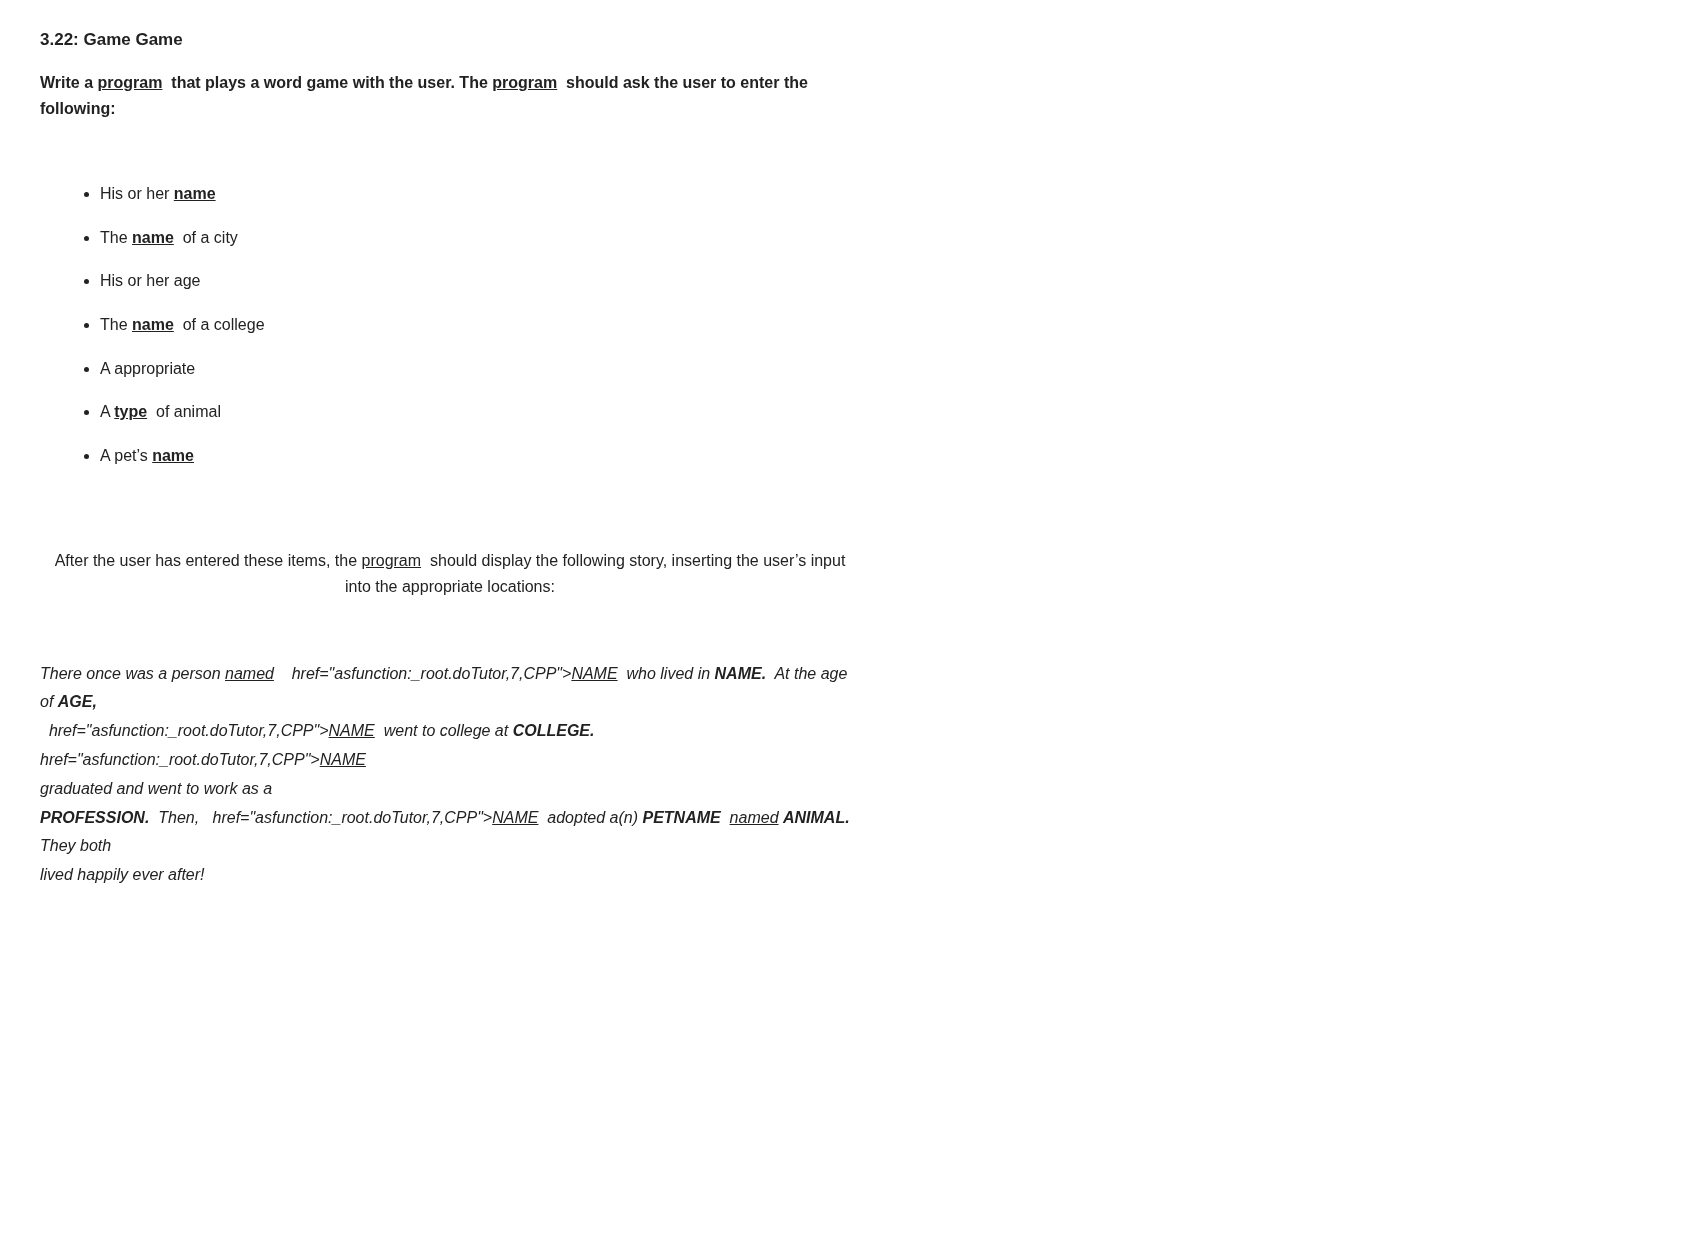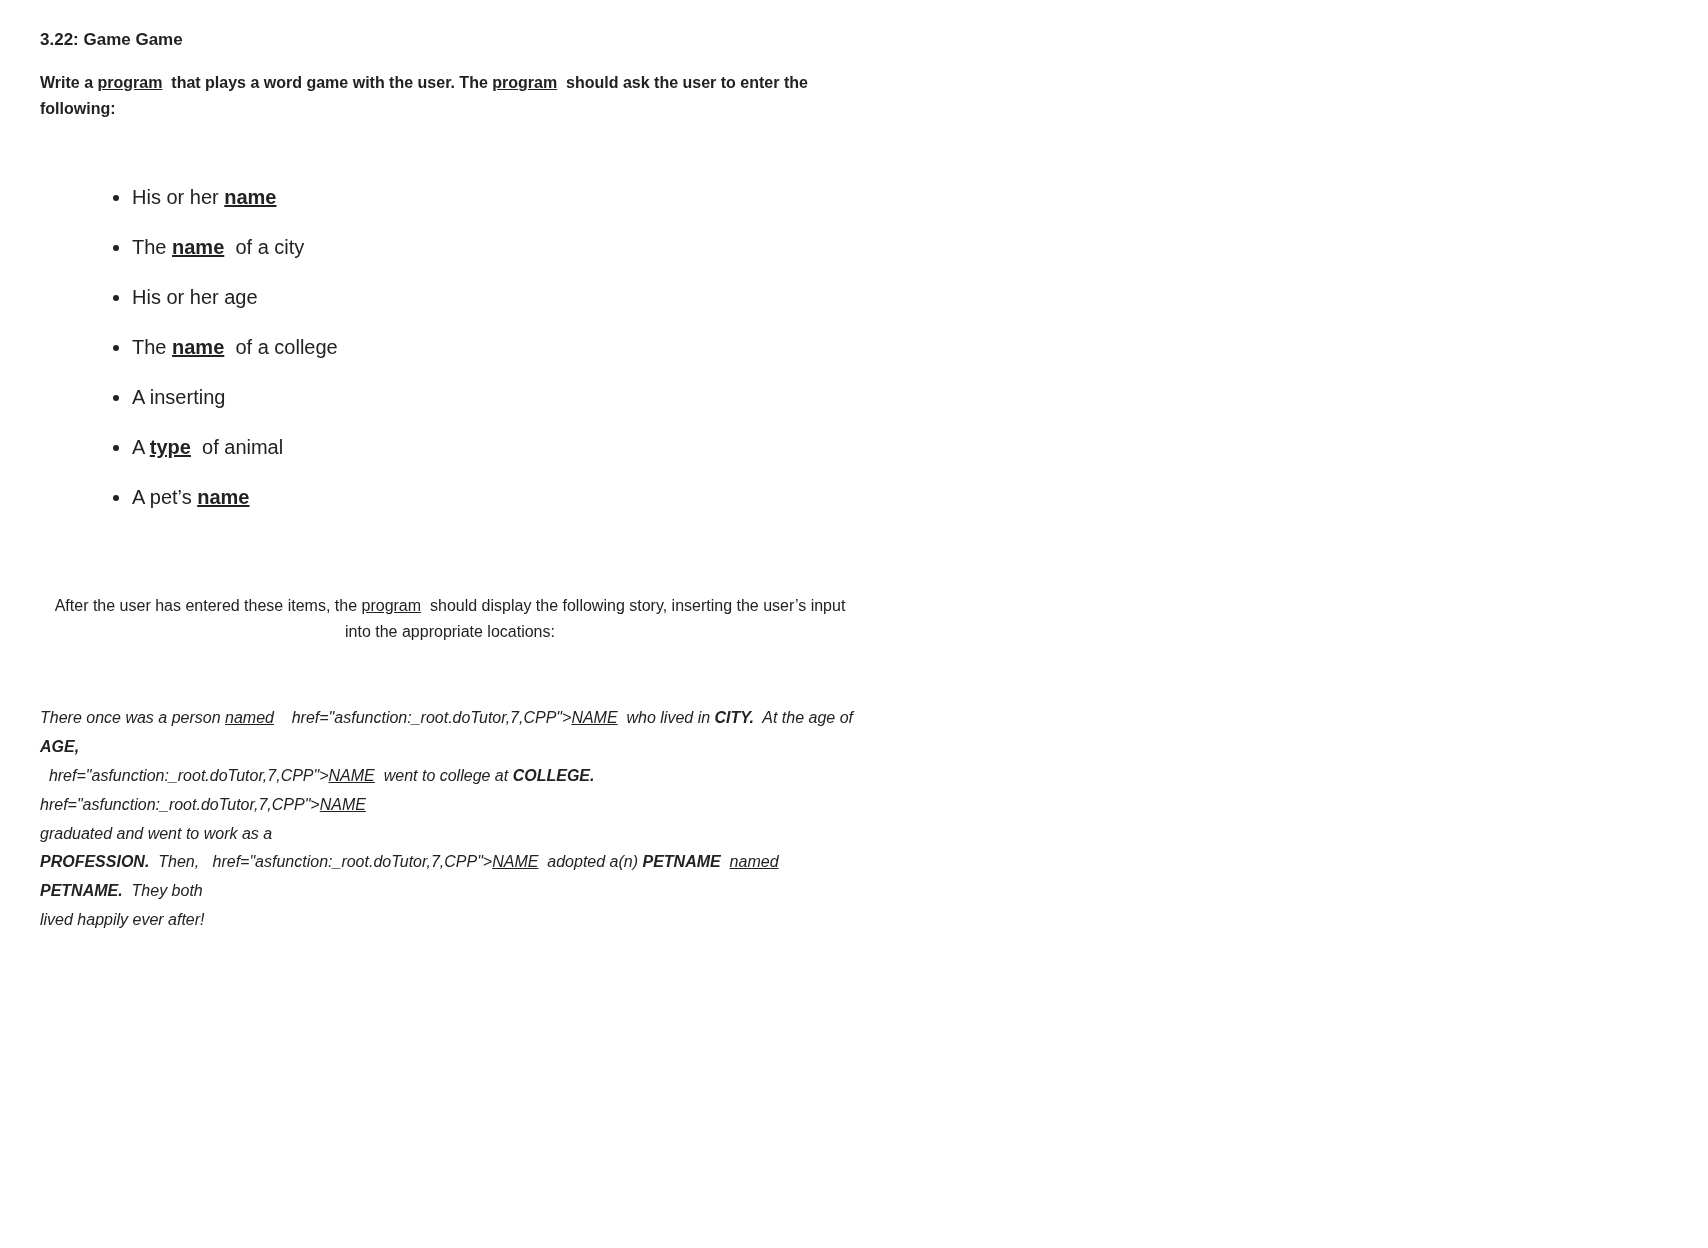--- a/index.html
+++ b/index.html
@@ -35,23 +35,22 @@
     }
 
     .bullet-list {
       list-style: disc;
       padding-left: 60px;
       margin-bottom: 80px;
     }
 
     .bullet-list li {
       margin-bottom: 18px;
-      font-size: 20px;
+      font-size: 16px;
       line-height: 1.6;
-      margin-left: 32px;
     }
 
     .bullet-list li strong u {
       font-weight: bold;
       text-decoration: underline;
     }
 
     .after-text {
       font-size: 16px;
       line-height: 1.6;
@@ -94,34 +93,34 @@
   <li>
     The <strong><u>name</u></strong>&nbsp; of a city
   </li>
   <li>
     His or her age
   </li>
   <li>
     The <strong><u>name</u></strong>&nbsp; of a college
   </li>
   <li>
-    A inserting
+    A appropriate
   </li>
   <li>
     A <strong><u>type</u></strong>&nbsp; of animal
   </li>
   <li>
     A pet’s <strong><u>name</u></strong>
   </li>
 </ul>
 
 <div class="after-text">
   After the user has entered these items, the <u>program</u>&nbsp; should display the
   following story, inserting the user’s input into the appropriate locations:
 </div>
 
 <div class="story-text">
-  There once was a person <u>named</u>&nbsp;&nbsp;&nbsp; href="asfunction:_root.doTutor,7,CPP"&gt;<u>NAME</u>&nbsp; who lived in <strong>CITY.</strong>&nbsp; At the age of <strong>AGE,</strong><br>
+  There once was a person <u>named</u>&nbsp;&nbsp;&nbsp; href="asfunction:_root.doTutor,7,CPP"&gt;<u>NAME</u>&nbsp; who lived in <strong>NAME.</strong>&nbsp; At the age of <strong>AGE,</strong><br>
   &nbsp;&nbsp;href="asfunction:_root.doTutor,7,CPP"&gt;<u>NAME</u>&nbsp; went to college at <strong>COLLEGE.</strong>&nbsp;&nbsp;&nbsp;&nbsp; href="asfunction:_root.doTutor,7,CPP"&gt;<u>NAME</u><br>
   graduated and went to work as a<br>
-  <strong>PROFESSION.</strong>&nbsp; Then,&nbsp;&nbsp; href="asfunction:_root.doTutor,7,CPP"&gt;<u>NAME</u>&nbsp; adopted a(n) <strong>PETNAME</strong>&nbsp; <u>named</u> <strong>PETNAME.</strong>&nbsp; They both<br>
+  <strong>PROFESSION.</strong>&nbsp; Then,&nbsp;&nbsp; href="asfunction:_root.doTutor,7,CPP"&gt;<u>NAME</u>&nbsp; adopted a(n) <strong>PETNAME</strong>&nbsp; <u>named</u> <strong>ANIMAL.</strong>&nbsp; They both<br>
   lived happily ever after!
 </div>
 
 </body></html>

